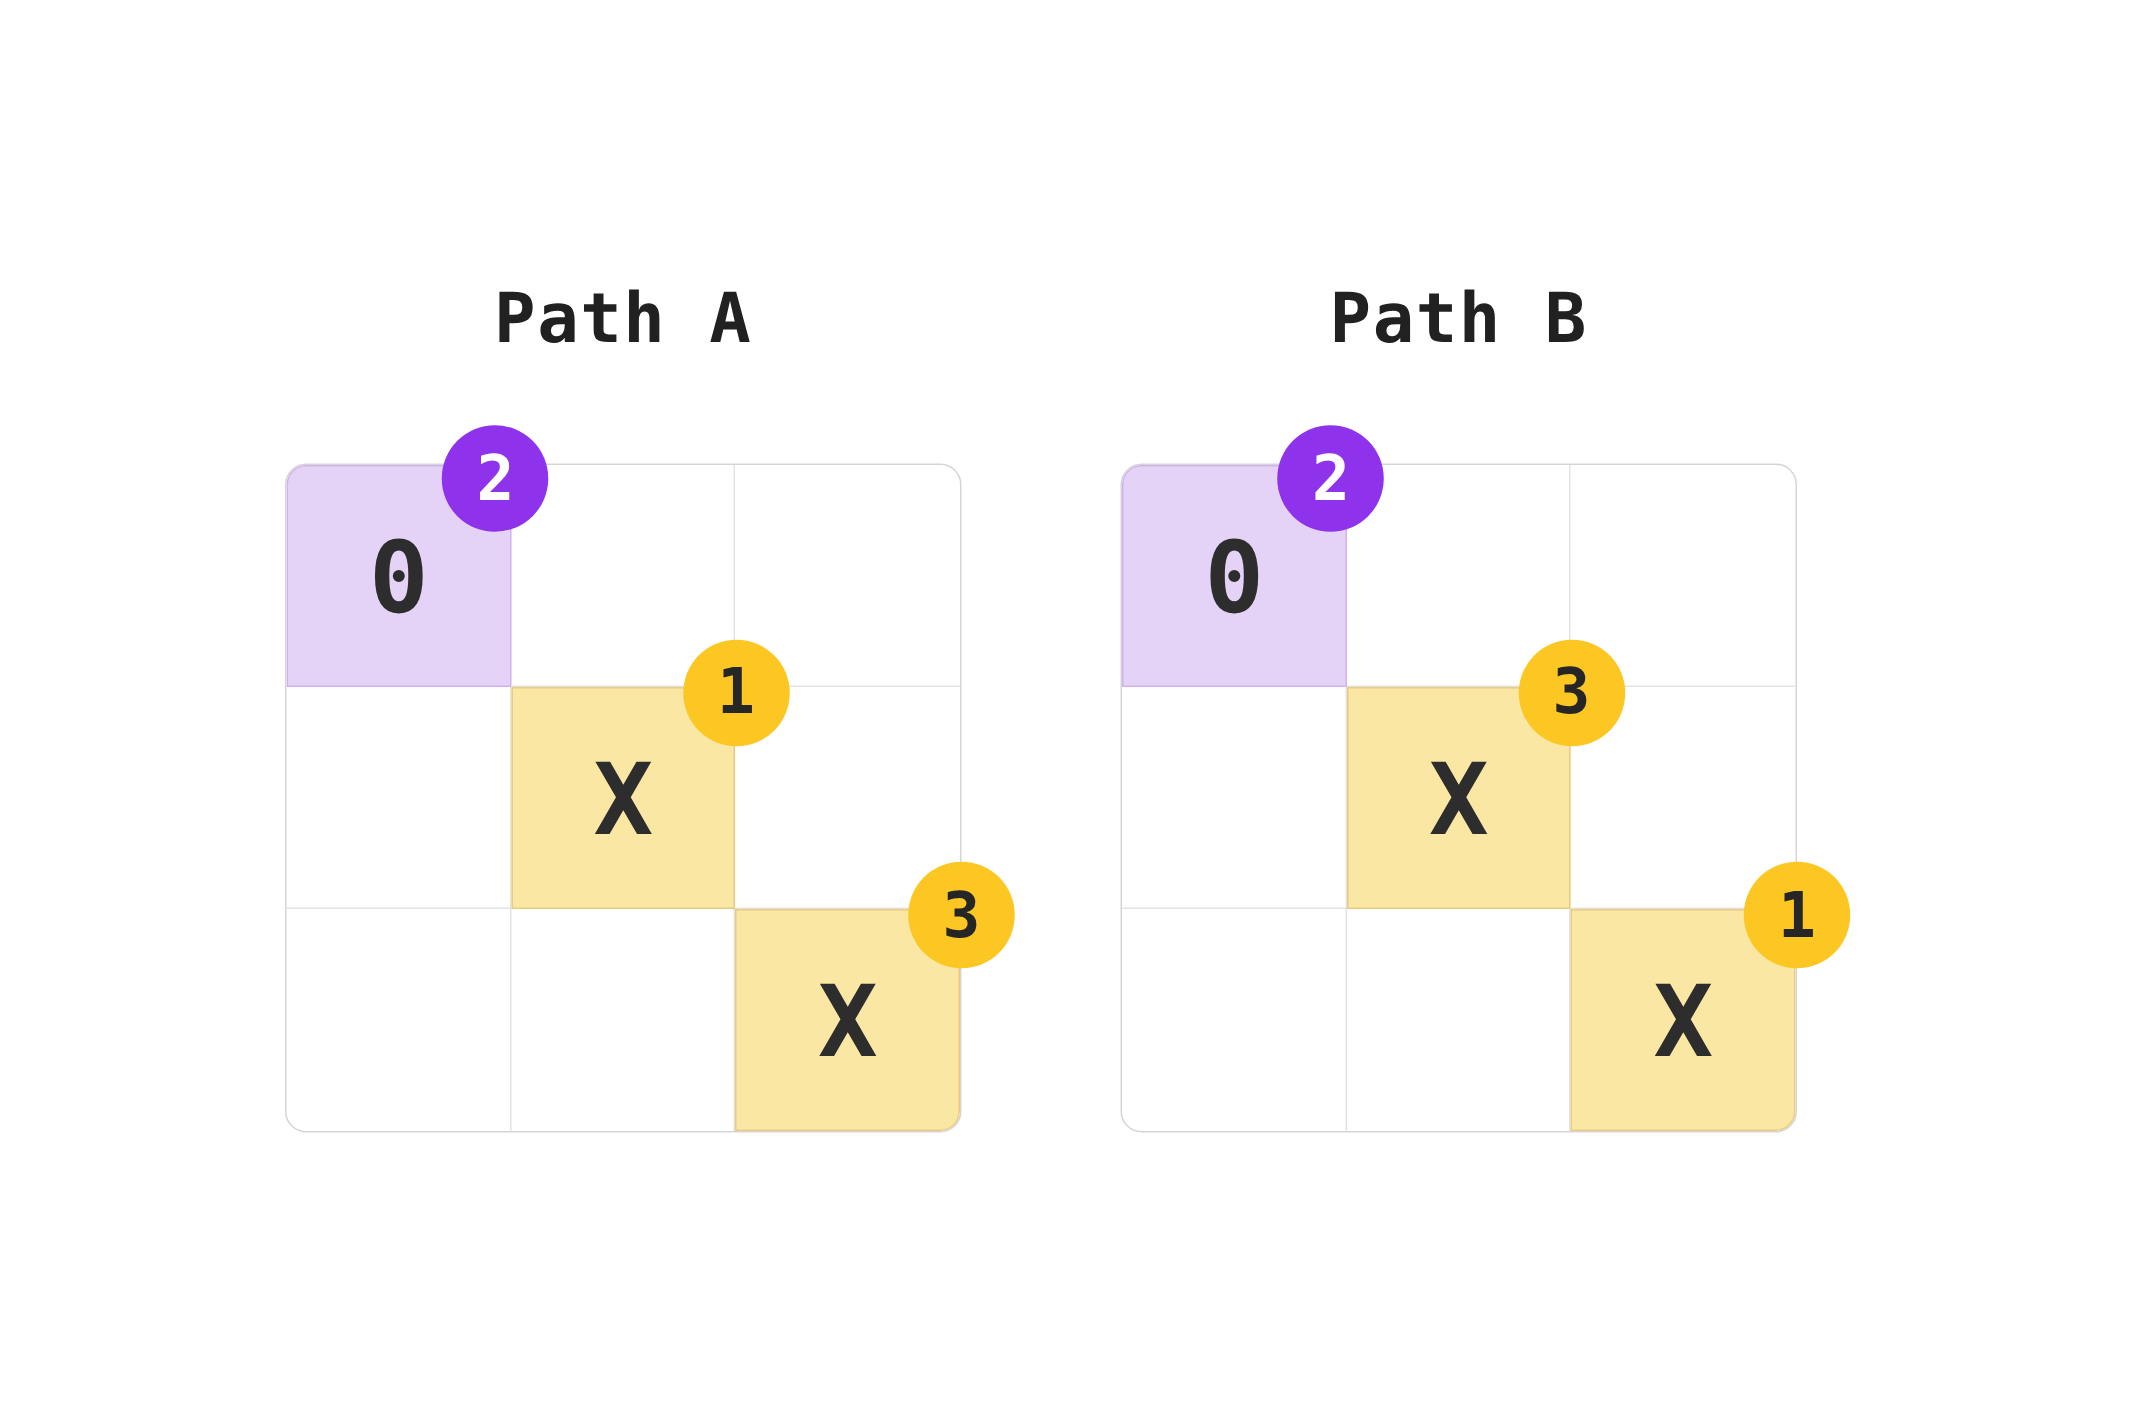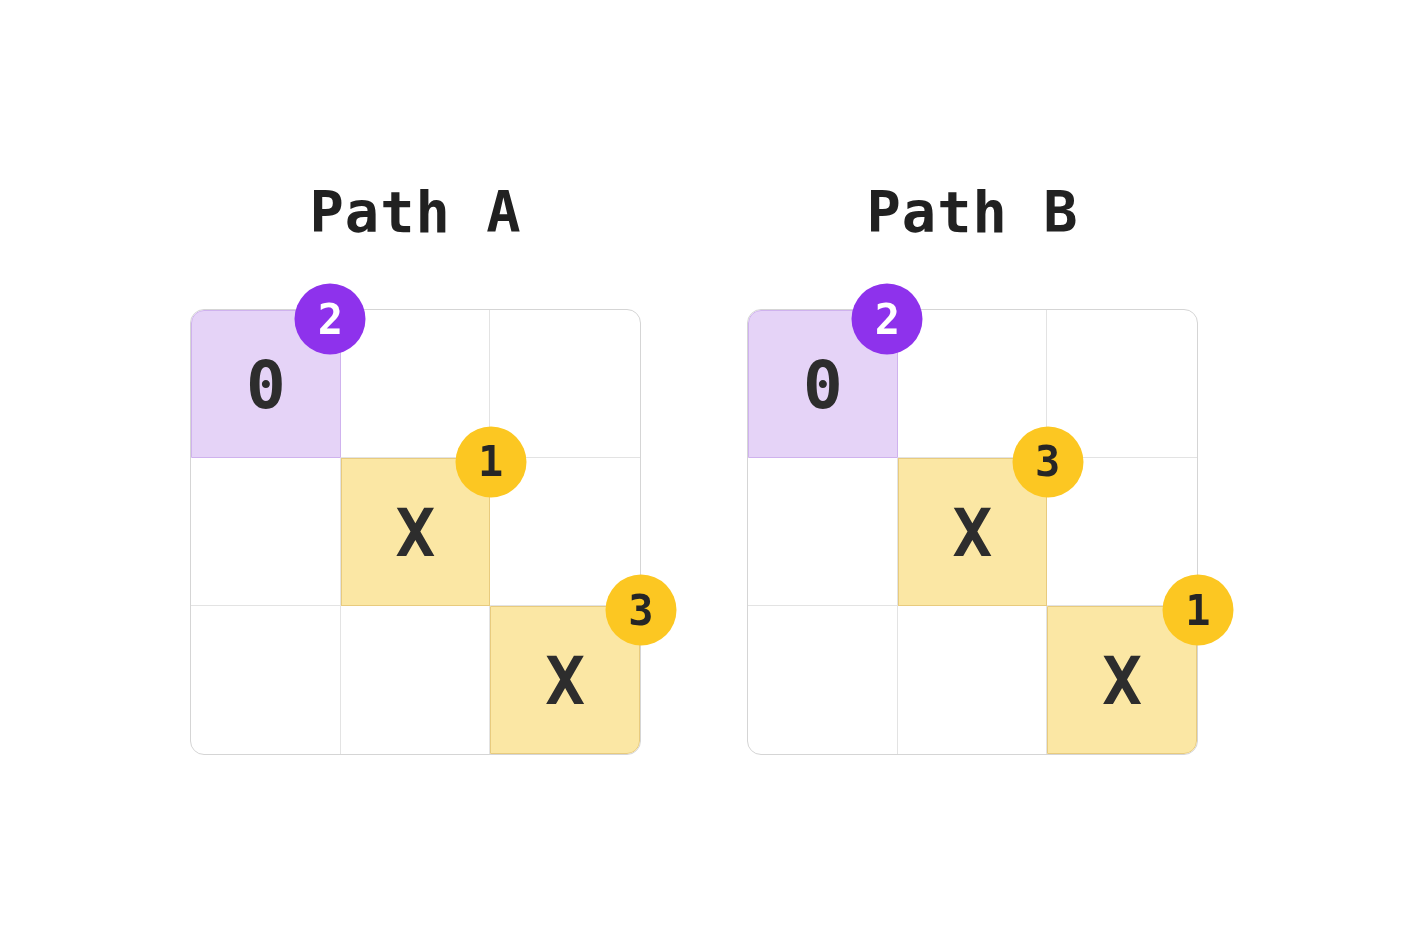--- a/index.html
+++ b/index.html
@@ -9,21 +9,21 @@
     overflow:hidden;
     position:relative;
     font-family:"DejaVu Sans", sans-serif;
   }
   .panel-title{
     position:absolute;
     width:451px;height:72px;
     display:flex;align-items:center;justify-content:center;
     font-family:"DejaVu Sans Mono", monospace;
     font-weight:700;
-    font-size:57px;
+    font-size:46px;
     color:var(--title-color,#212121);
     letter-spacing:1px;
     white-space:pre;
   }
   #title-a{left:190px;top:176px;}
   #title-b{left:747px;top:176px;}
 
   .grid{
     position:absolute;
     width:451px;height:446px;

